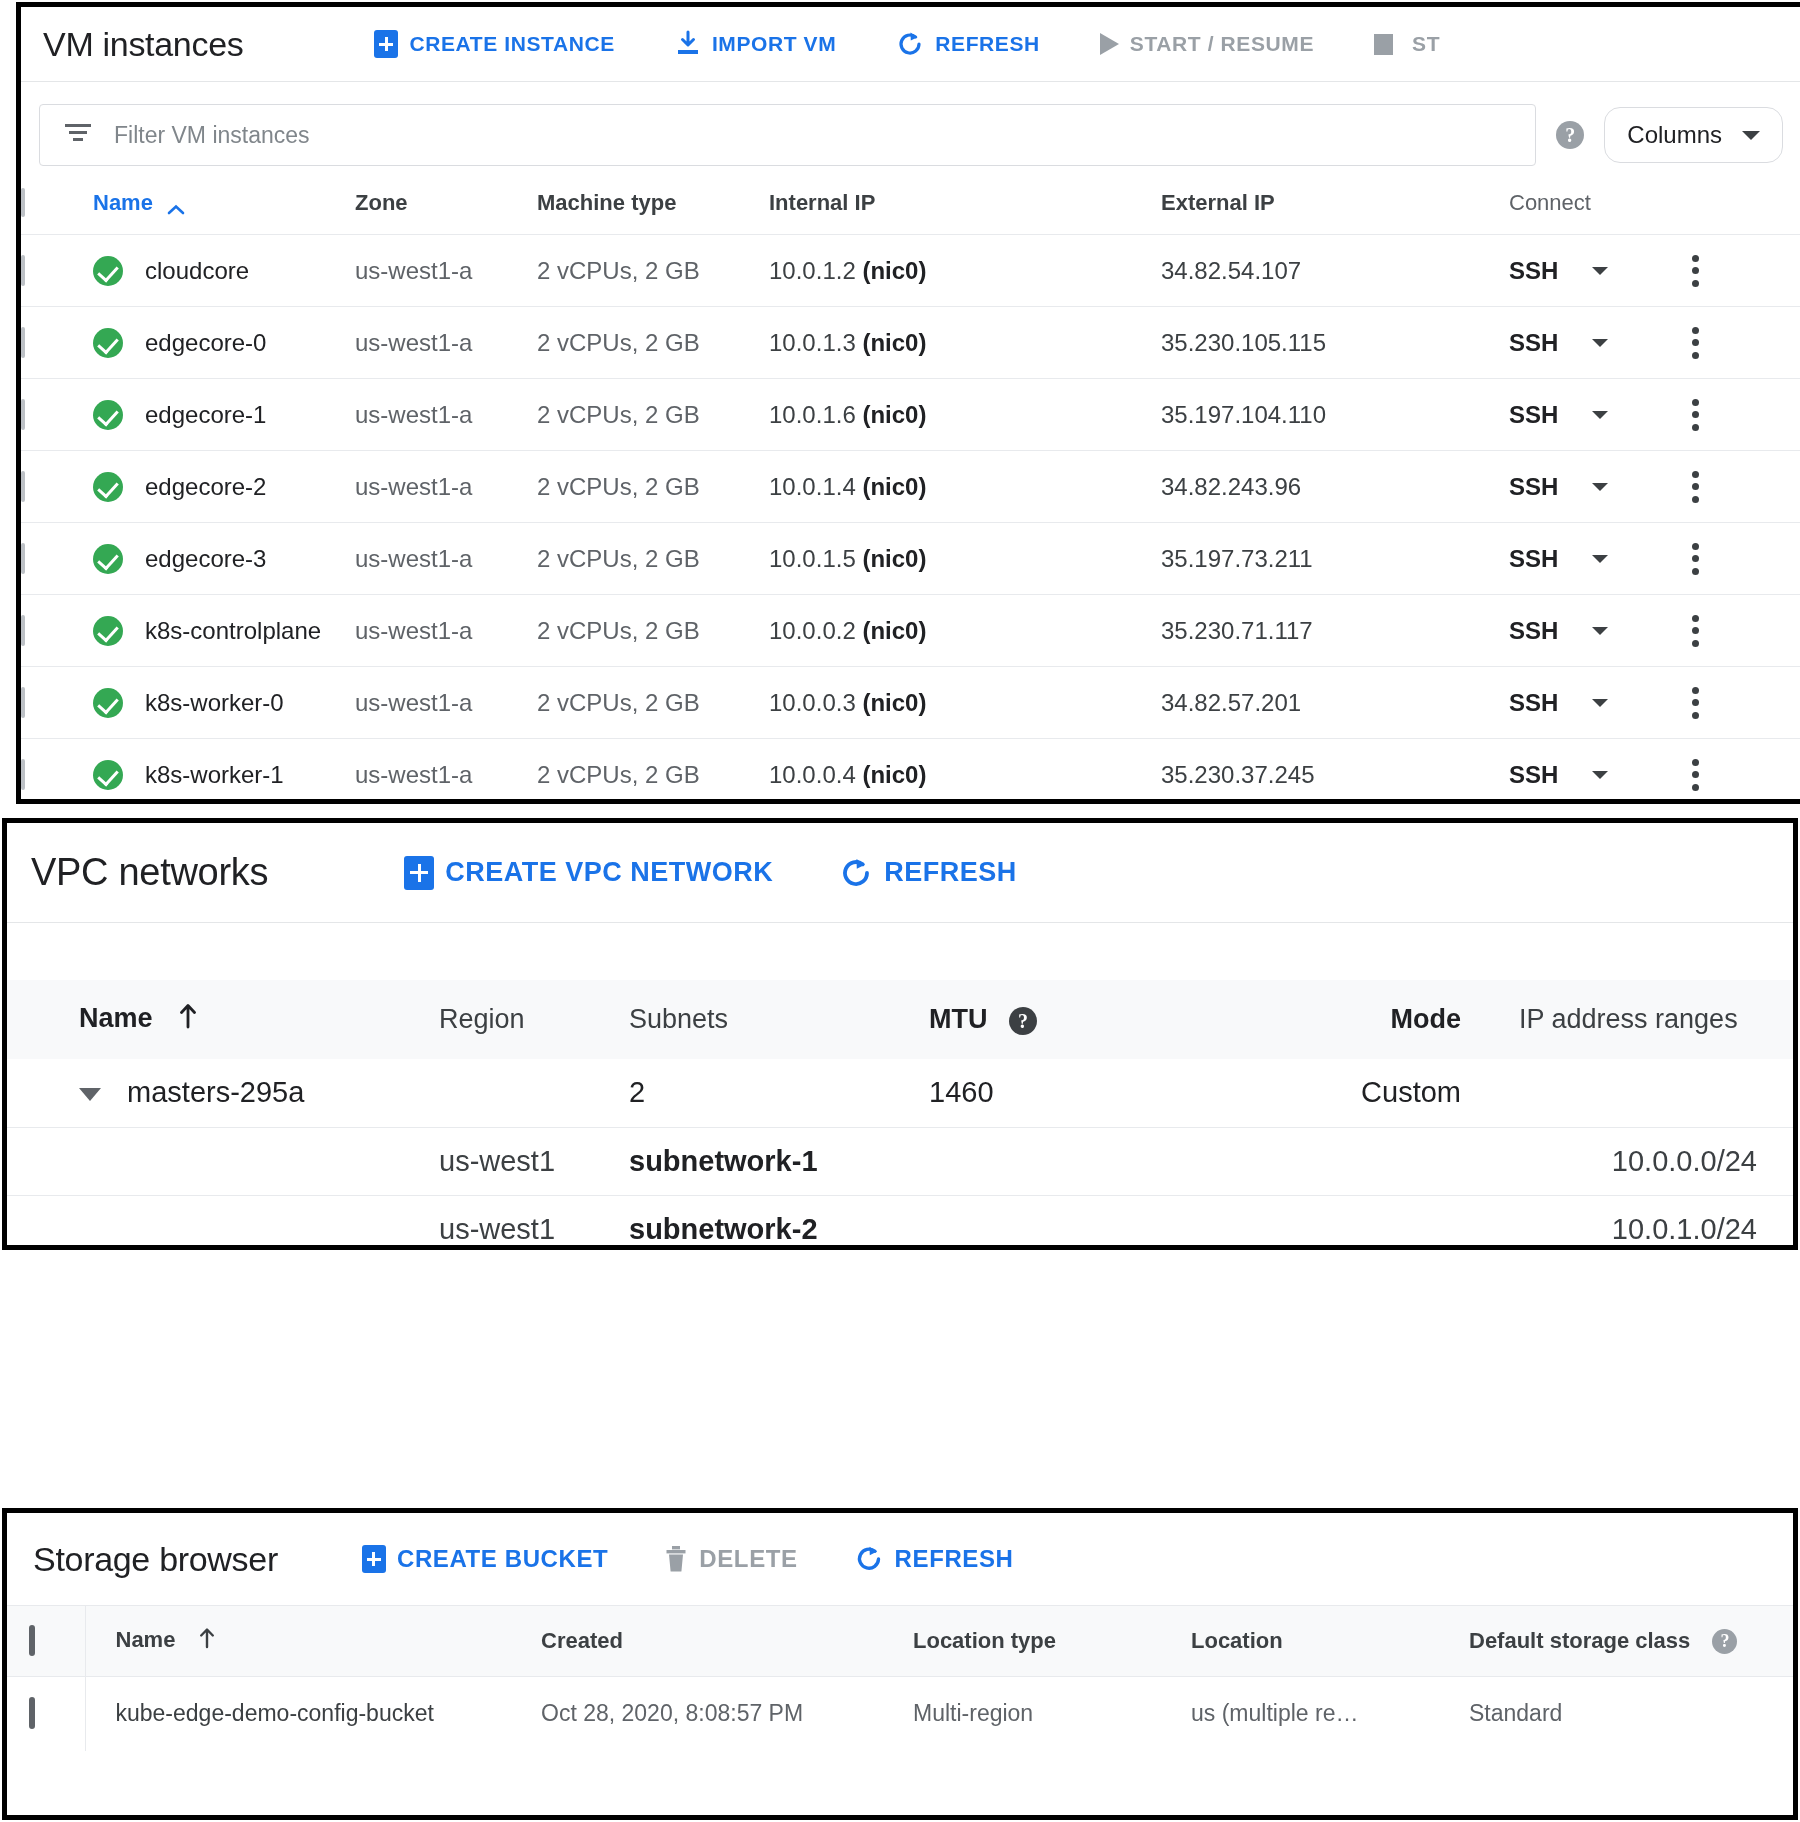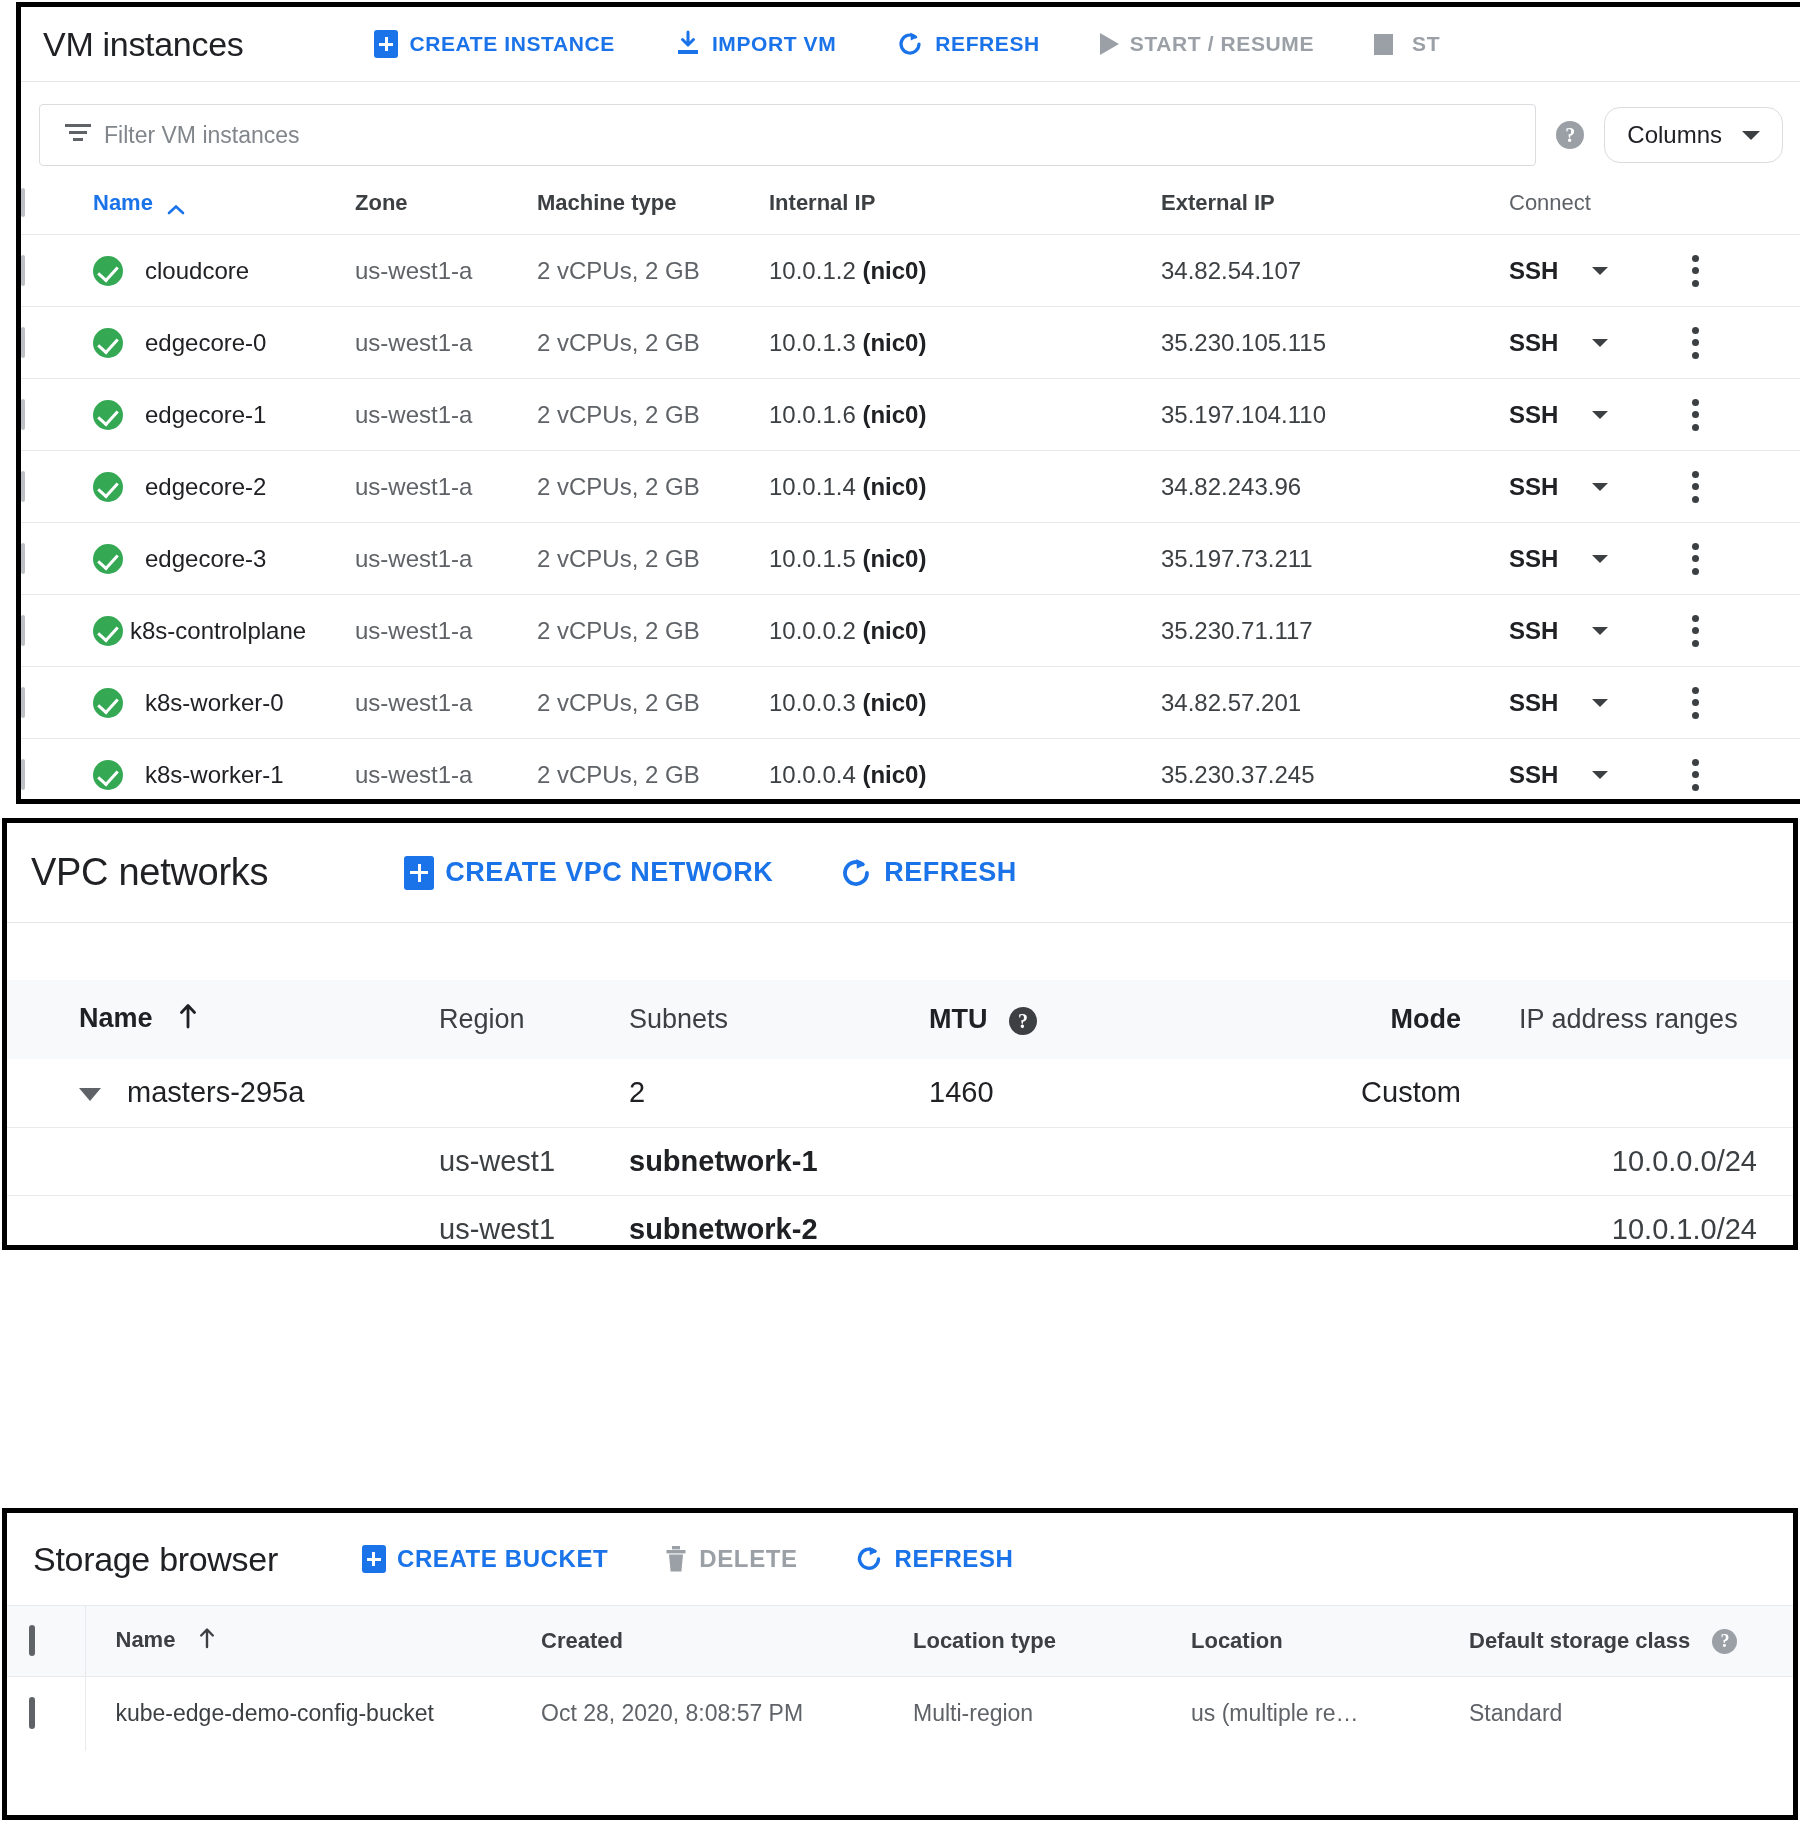--- a/index.html
+++ b/index.html
@@ -137,21 +137,21 @@
   #vm-panel .panel-title { margin-right: 131px; }
   #vm-panel .tool-btn + .tool-btn { margin-left: 60px; }
 
   .filter-row {
     display: flex; align-items: center;
     padding: 22px 24px 18px 18px; gap: 20px;
   }
   .filter-box {
     flex: 1 1 auto; height: 62px;
     border: 1px solid #dadce0; border-radius: 4px;
-    display: flex; align-items: center; gap: 12px; padding: 8px 24px;
+    display: flex; align-items: center; gap: 22px; padding: 8px 24px;
   }
   .filter-ph { font-size: 23px; color: #80868b; }
 
   .columns-btn {
     height: 56px; border: 1px solid #dadce0; border-radius: 16px;
     display: flex; align-items: center; gap: 20px; padding: 0 22px;
     font-size: 24px; color: #202124; cursor: pointer; white-space: nowrap;
   }
 
   table.grid { width: 100%; border-collapse: collapse; table-layout: fixed; }
@@ -469,21 +469,21 @@
                 <span></span>
                 <span></span>
               </span>
           </td>
         </tr>
         <tr>
           <td><span class="cbx"></span></td>
           <td class="name">
             <div class="cell-flex">
               <span class="ic-check"></span>
-              <span style="margin-left:7px">k8s-controlplane</span>
+              <span style="margin-left:22px">k8s-controlplane</span>
             </div>
           </td>
           <td>us-west1-a</td>
           <td>2 vCPUs, 2 GB</td>
           <td class="ip">
             <span>10.0.0.2</span>
             <span class="nic">(nic0)</span>
           </td>
           <td class="ip">35.230.71.117</td>
           <td>

